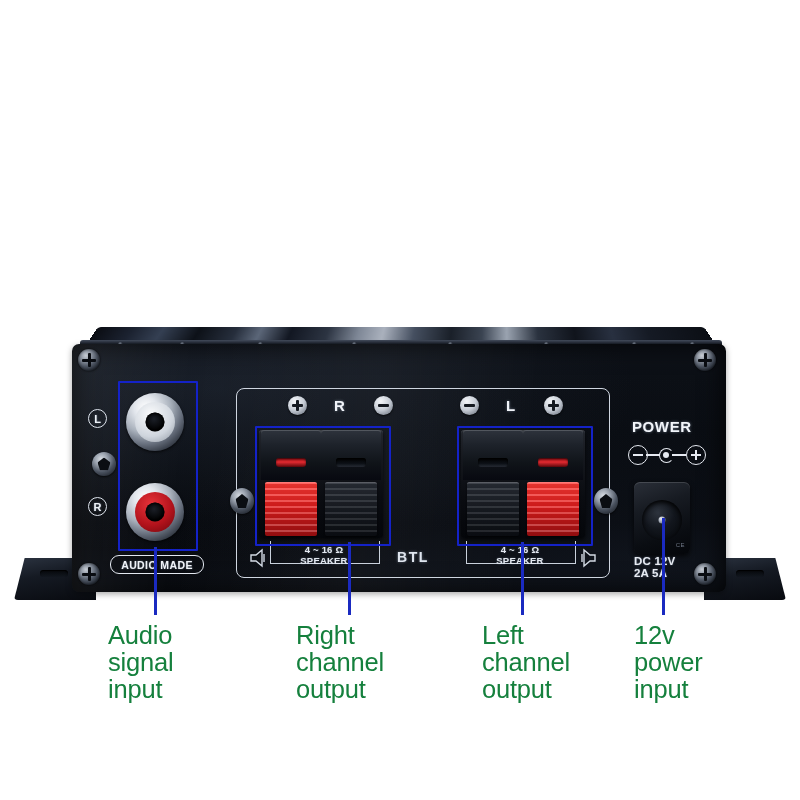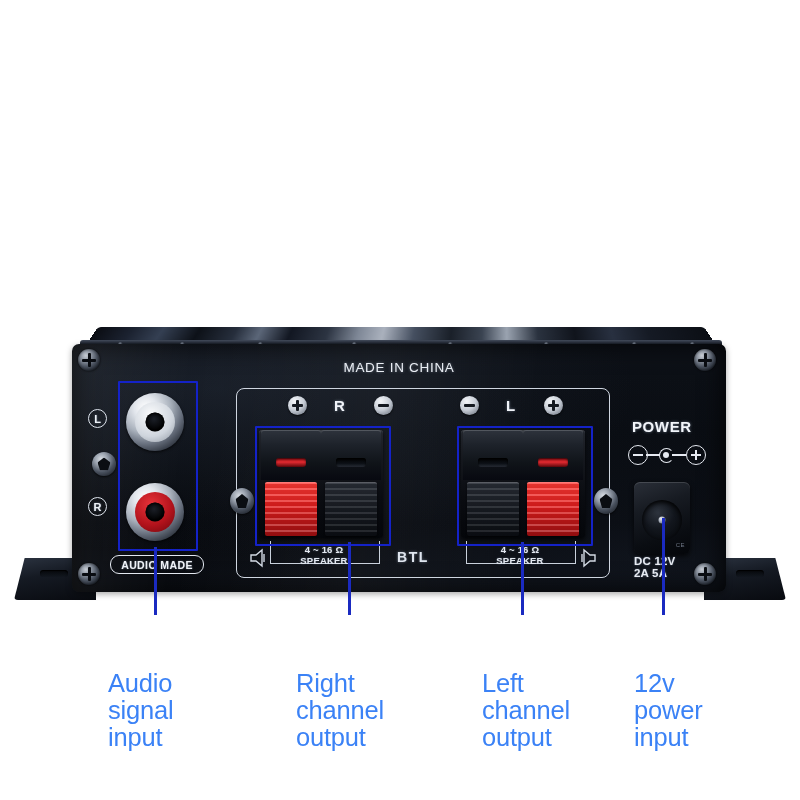--- a/index.html
+++ b/index.html
@@ -230,22 +230,22 @@
   }
   .dcjack .pin{
     position:absolute;left:50%;top:50%;transform:translate(-50%,-50%);
     width:7px;height:7px;border-radius:50%;
     background:radial-gradient(circle at 38% 30%,#e9edf3,#9aa2ae 55%,#434a56 100%);
   }
   .dcjack .ce{position:absolute;right:5px;bottom:6px;color:#6d7684;font-size:6px;letter-spacing:.4px;}
 
   
   .caption{
-    position:absolute;color:#3b82f6;font-size:25.5px;line-height:27px;
-    font-weight:400;letter-spacing:-.2px;white-space:pre-line;margin-top:48px;
+    position:absolute;color:#15803d;font-size:25.5px;line-height:27px;
+    font-weight:400;letter-spacing:-.2px;white-space:pre-line;
   }
 </style>
 </head>
 <body>
 
 <div id="stage">
 
   <div class="amp-wrap">
 
     <div class="lid"></div>
@@ -276,21 +276,20 @@
       </div>
     <div class="screw" style="left:78px;top:563px;width:22px;height:22px">
         <i></i>
         <b></b>
       </div>
     <div class="screw" style="left:694px;top:563px;width:22px;height:22px">
         <i></i>
         <b></b>
       </div>
 
-    <div class="made-in" style="left:72px">MADE IN CHINA</div>
 
     <div class="jack-letter" style="left:88px;top:409px">L</div>
     <div class="jack-letter" style="left:88px;top:497px">R</div>
 
     <div class="nub" style="left:92px;top:452px;width:24px;height:24px"></div>
 
     <div class="rca rca-white" style="left:126px;top:393px;width:58px;height:58px">
       <div class="ring"></div>
       <div class="inset" style="width:40px;height:40px"></div>
       <div class="hole" style="width:19px;height:19px"></div>

